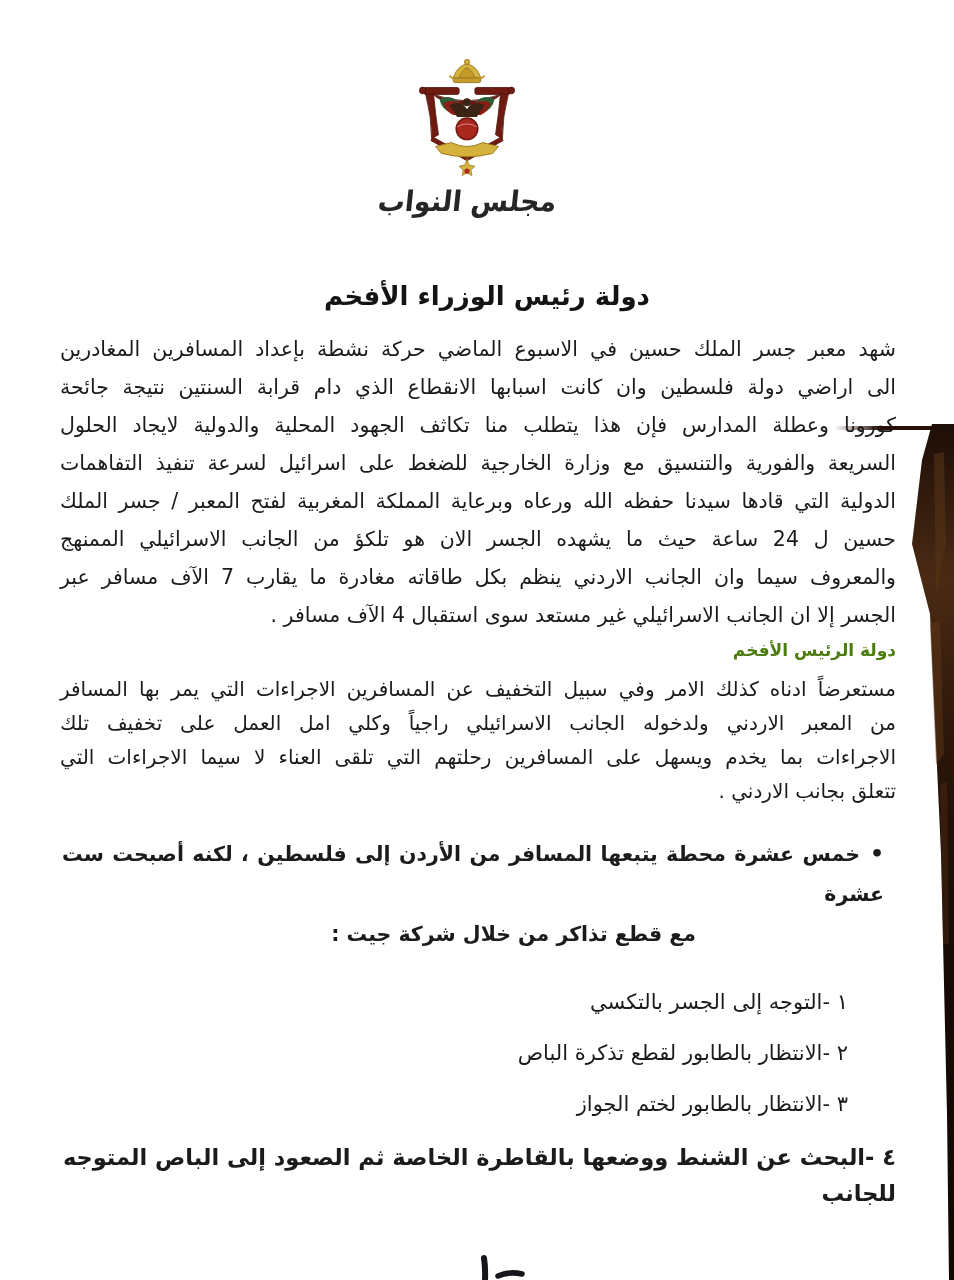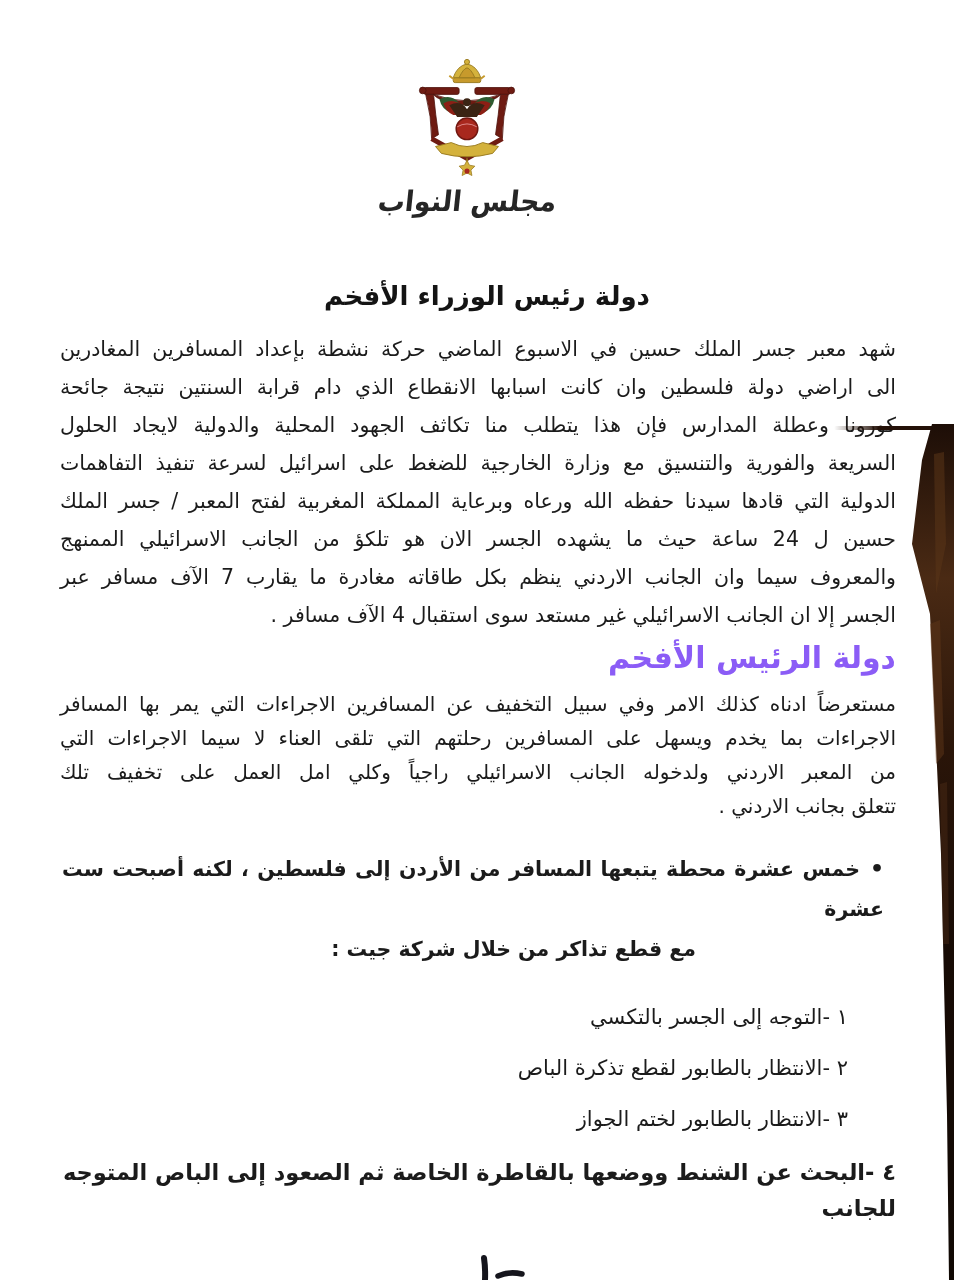--- a/index.html
+++ b/index.html
@@ -34,23 +34,23 @@
   .doc-title{
     margin:64px 0 0 0;
     text-align:center;
     font-size:26px;
     font-weight:bold;
     color:#141414;
     transform:translateX(10px);
   }
   .sub-title{
     margin:6px 58px 0 0;
-    font-size:30px;
-    font-weight:bold;
-    color:#8b5cf6;
+    font-size:17px;
+    font-weight:bold;
+    color:#4d7c0f;
   }
 
   
   .para{padding:0 58px 0 60px;}
   .p1{margin-top:19px;font-size:20.5px;line-height:38px;}
   .p2{margin-top:12px;font-size:20px;line-height:34px;}
   .jline{
     text-align:justify;
     text-align-last:justify;
     white-space:normal;
@@ -165,22 +165,22 @@
       <div class="jline">حسين ل 24 ساعة حيث ما يشهده الجسر الان هو تلكؤ من الجانب الاسرائيلي الممنهج</div>
       <div class="jline">والمعروف سيما وان الجانب الاردني ينظم بكل طاقاته مغادرة ما يقارب 7 الآف مسافر عبر</div>
       <div class="jline">الجسر إلا ان الجانب الاسرائيلي غير مستعد سوى استقبال 4 الآف مسافر .</div>
     </div>
 
   <h2 class="sub-title">دولة الرئيس الأفخم</h2>
 
   <div class="para p2">
 
   <div class="jline">مستعرضاً ادناه كذلك الامر وفي سبيل التخفيف عن المسافرين الاجراءات التي يمر بها المسافر</div>
+      <div class="jline">من المعبر الاردني ولدخوله الجانب الاسرائيلي راجياً وكلي امل العمل على تخفيف تلك</div>
       <div class="jline">الاجراءات بما يخدم ويسهل على المسافرين رحلتهم التي تلقى العناء لا سيما الاجراءات التي</div>
-      <div class="jline">من المعبر الاردني ولدخوله الجانب الاسرائيلي راجياً وكلي امل العمل على تخفيف تلك</div>
       <div class="jline">تتعلق بجانب الاردني .</div>
     </div>
 
   <div class="bullet-block">
     <div class="b-line1">
       <span class="bullet-dot">•</span><span>خمس عشرة محطة يتبعها المسافر من الأردن إلى فلسطين ، لكنه أصبحت  ست عشرة</span>
     </div>
     <div class="b-line2">مع قطع تذاكر من خلال شركة جيت :</div>
   </div>
 

